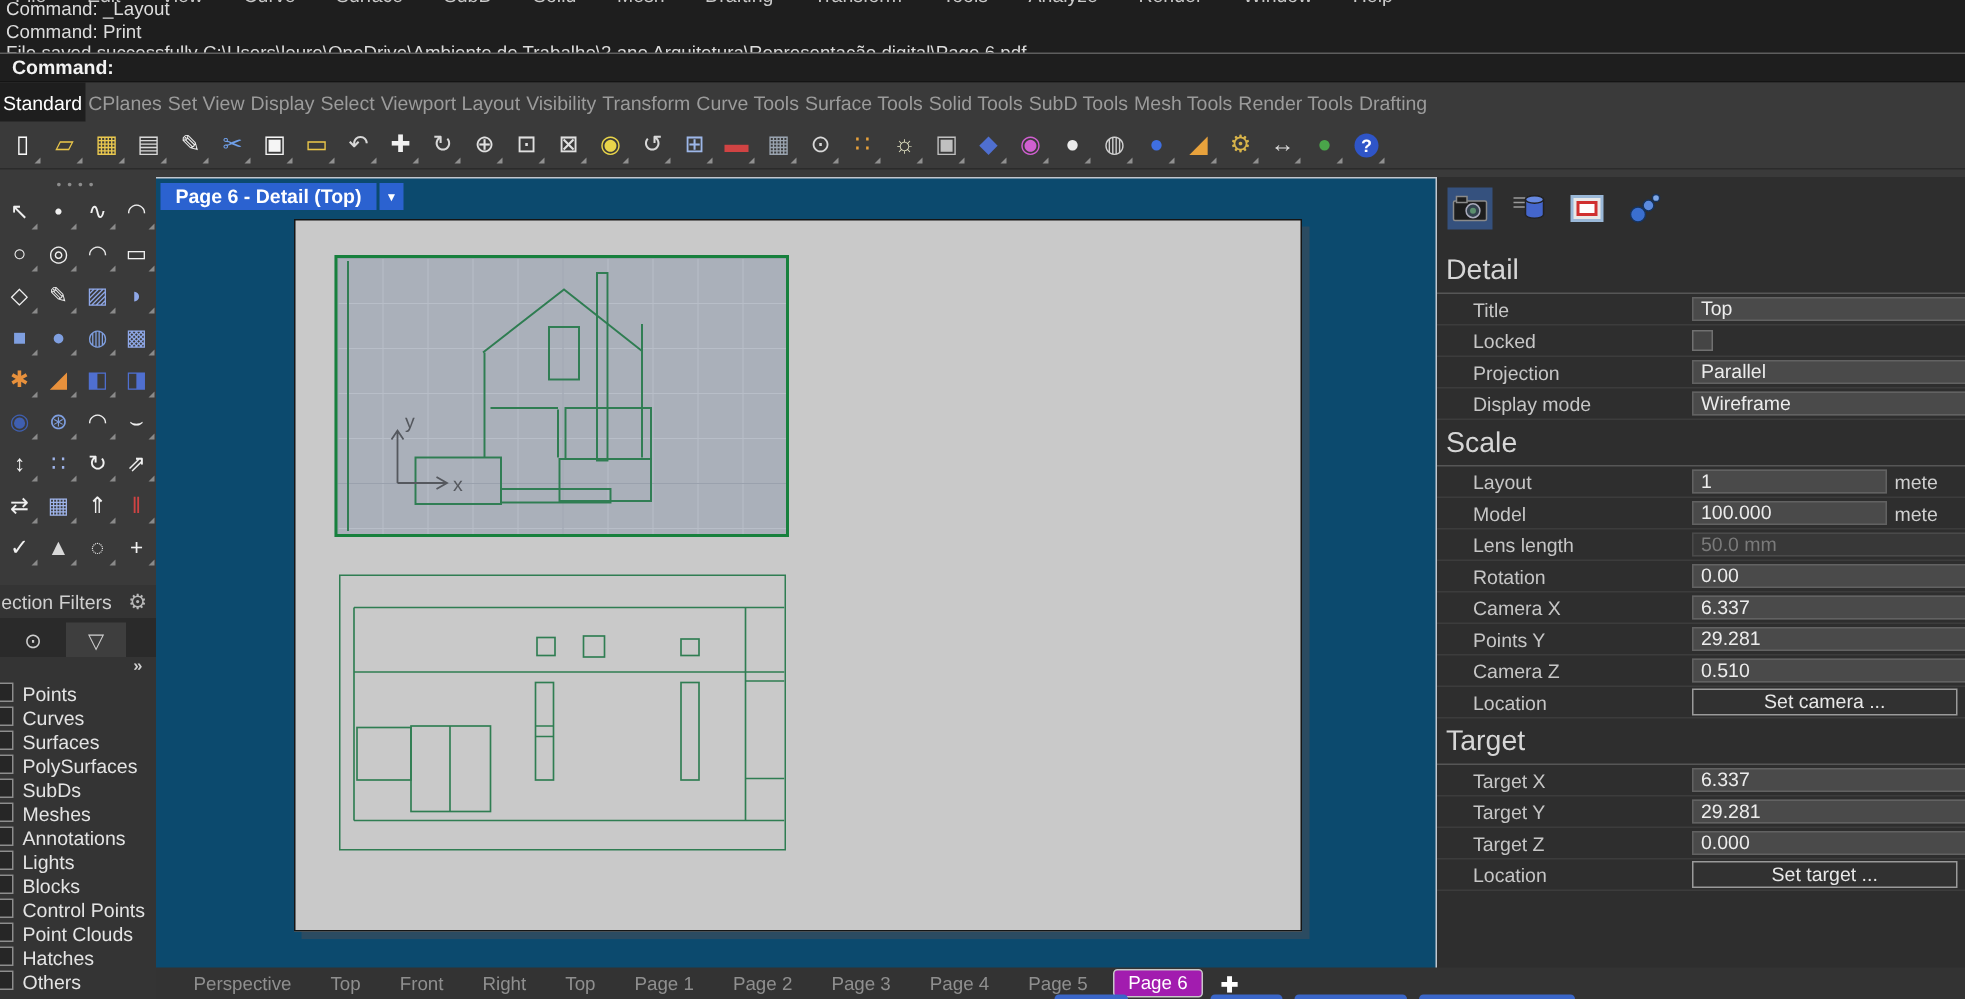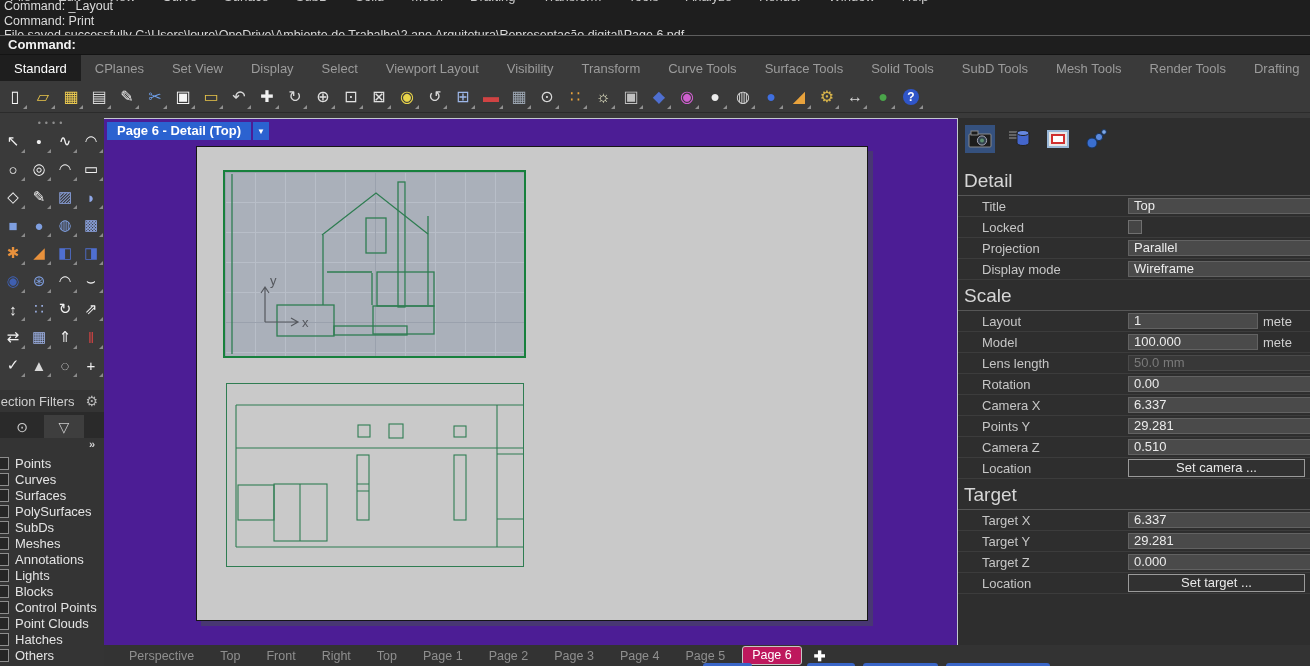--- a/index.html
+++ b/index.html
@@ -11,21 +11,21 @@
   .menu-inner{display:flex;gap:27px;padding-left:10px;margin-top:-11px;font-size:13px;color:#c9c9c9;white-space:nowrap}
 
   
   .cmd{height:55px;background:#1e1e1e;border-bottom:1px solid #141414}
   .cmd-history{height:36px;overflow:hidden;margin-top:-7px;padding:0 4px;font-size:12.5px;line-height:14.5px;color:#dcdcdc;white-space:nowrap}
   .cmd-sep{border-top:1px solid #5e5e5e}
   .cmd-prompt{font-weight:bold;font-size:13px;color:#f2f2f2;padding:1px 8px;height:17px}
 
   
   .tabbar{height:26px;display:flex;background:#3a3a3a;font-size:13px;color:#9b9b9b;align-items:stretch}
-  .gtab{padding:0 14px;display:flex;align-items:center;white-space:nowrap}
+  .gtab{padding:0 2px;display:flex;align-items:center;white-space:nowrap}
   .gtab.active{background:#1e1e1e;color:#fff}
 
   
   .iconbar{height:31px;display:flex;align-items:center;background:#3a3a3a;border-bottom:1px solid #2b2b2b;padding-left:1px}
   .tbico{width:28px;height:26px;flex:none;display:flex;align-items:center;justify-content:center;position:relative}
   .tbico::after{content:"";position:absolute;right:2px;bottom:1px;border-left:4px solid transparent;border-bottom:4px solid #909090}
   .tbico .g{font-size:16px;line-height:18px;text-align:center}
 
   
   .main{position:absolute;top:118px;left:0;right:0;bottom:0;display:flex}
@@ -40,25 +40,25 @@
 
   .selpanel{flex:1;background:#343434;display:flex;flex-direction:column;overflow:hidden}
   .selhead{height:22px;display:flex;align-items:center;font-size:13px;color:#cfcfcf;padding:0 6px;white-space:nowrap}
   .selhead .title{margin-left:-24px;overflow:hidden}
   .selhead .gear{margin-left:auto;color:#b8b8b8;font-size:14px}
   .seltabs{height:26px;background:#2a2a2a;display:flex;align-items:flex-end;padding-left:2px;gap:2px}
   .seltab{width:40px;height:23px;display:flex;align-items:center;justify-content:center;color:#cdcdcd;font-size:14px;background:#2a2a2a}
   .seltab.active{background:#3e3e3e}
   .selchev{height:14px;text-align:right;padding-right:9px;color:#d2d2d2;font-size:11px;font-weight:bold}
   .sellist{flex:1;padding-top:3px;overflow:hidden}
-  .selitem{height:16px;display:flex;align-items:center;gap:6px;font-size:13px;color:#e4e4e4;white-space:nowrap}
+  .selitem{height:16px;display:flex;gap:6px;font-size:13px;color:#e4e4e4;white-space:nowrap}
   .selcheck{width:11px;height:11px;flex:none;border:1px solid #8d8d8d;background:#262626;margin-left:-4px}
 
   
-  .viewport{flex:1;position:relative;background:#4c1d95;border-top:1px solid #c2c7cf;border-right:1px solid #c2c7cf;overflow:hidden}
+  .viewport{flex:1;position:relative;background:#0c4a6e;border-top:1px solid #c2c7cf;border-right:1px solid #c2c7cf;overflow:hidden}
   .vptab{position:absolute;left:3px;top:3px;display:flex;z-index:3}
   .vptab .lbl{background:#2b62d0;color:#fff;font-weight:bold;font-size:13px;padding:1px 10px 2px;white-space:nowrap}
   .vptab .dd{background:#2b62d0;margin-left:2px;width:16px;display:flex;align-items:center;justify-content:center;color:#fff;font-size:8px}
   .page{position:absolute;left:92px;top:27px;width:670px;height:473px;background:#c9c9c9;border:1px solid #151515;
         box-shadow:5px 5px 0 rgba(70,76,88,.55)}
   .detail1{position:absolute;left:26px;top:23px;width:299px;height:184px;border:2px solid #17803d;
         background-color:#aab0ba;
         background-image:
           linear-gradient(to right,#9aa1ad 1px,transparent 1px),
           linear-gradient(to bottom,#9aa1ad 1px,transparent 1px),
@@ -81,21 +81,21 @@
   .pfield.fixed{flex:none;width:118px;margin-right:0}
   .pfield.disabled{background:#383838;color:#7a7a7a;border-color:#4a4a4a}
   .punit{flex:none;width:32px;padding-left:5px;color:#cfcfcf;overflow:hidden;white-space:nowrap}
   .pcheck{width:12px;height:12px;background:#454545;border:1px solid #707070}
   .pbtn{flex:1;border:1px solid #9a9a9a;background:#313131;color:#e8e8e8;text-align:center;height:16px;line-height:16px;margin-right:5px;white-space:nowrap;overflow:hidden}
   .ddrow{position:relative}
 
   
   .bottombar{position:absolute;left:104px;right:0;bottom:0;height:21px;background:#333;display:flex;align-items:center;padding-left:12px;font-size:12.5px;color:#8f8f8f;z-index:4}
   .btab{padding:0 13px;white-space:nowrap}
-  .btab.active{border:1px solid #c6c6c6;border-radius:3px;background:#be185d;color:#fff;padding:1px 9px;height:15px;line-height:14px;margin:0 4px}
+  .btab.active{border:1px solid #c6c6c6;border-radius:3px;background:#a21caf;color:#fff;padding:1px 9px;height:15px;line-height:14px;margin:0 4px}
   .addtab{color:#fff;font-weight:bold;padding:0 8px;font-size:14px}
   .sliver{position:absolute;bottom:0;height:3px;background:#3a66c8;border-radius:3px 3px 0 0;z-index:6}
 </style>
 </head>
 <body>
 
 <div id="app">
 
   <div class="menu-sliver">
     <div class="menu-inner">

